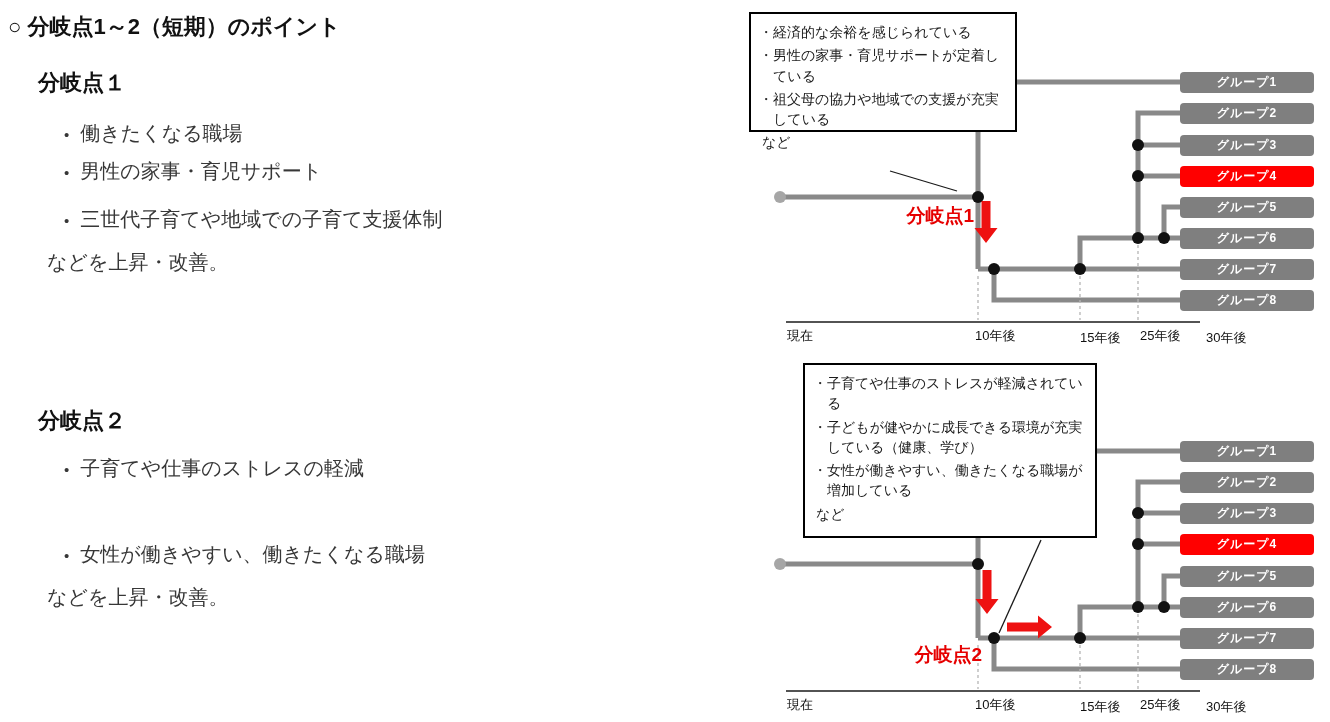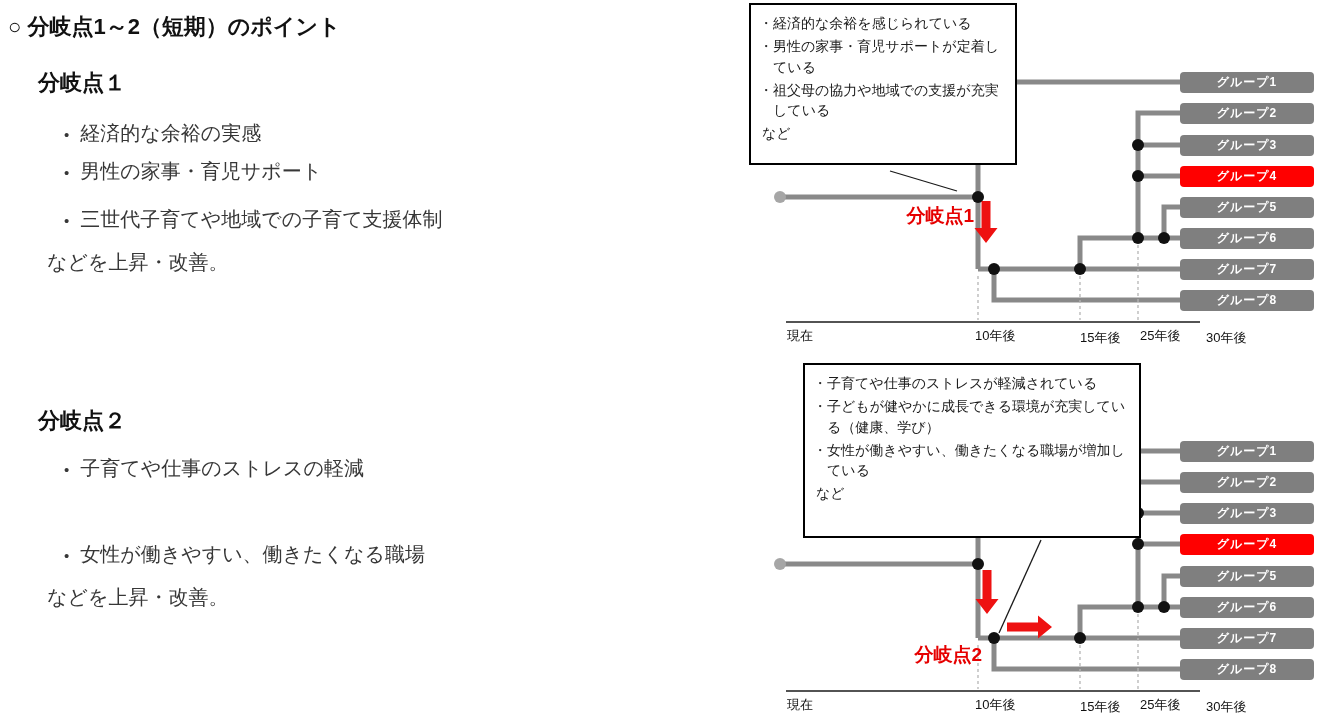--- a/index.html
+++ b/index.html
@@ -40,21 +40,21 @@
 </style>
 </head>
 <body>
 
 <div class="page" style="--gray-box: #7f7f7f; --hl-red: #ff0000; --label-red: #e60000; --line-gray: #898989;">
 
   <div class="title">○ 分岐点1～2（短期）のポイント</div>
 
   <div class="heading" style="top:68px">分岐点１</div>
   <div class="bullet" style="top:120px">
-      <span>経済的な余裕の実感</span>
+      <span>働きたくなる職場</span>
     </div>
   <div class="bullet" style="top:158px">
       <span>男性の家事・育児サポート</span>
     </div>
   <div class="bullet" style="top:206px">
       <span>三世代子育てや地域での子育て支援体制</span>
     </div>
   <div class="tail" style="top:249px">などを上昇・改善。</div>
 
   <div class="heading" style="top:406px">分岐点２</div>
@@ -122,21 +122,21 @@
       <circle cx="1138" cy="607" r="6"></circle>
       <circle cx="1164" cy="607" r="6"></circle>
       <circle cx="1138" cy="513" r="6"></circle>
       <circle cx="1138" cy="544" r="6"></circle>
     </g>
     <circle cx="780" cy="564" r="6" fill="#a6a6a6"></circle>
     <polygon points="982.5,570 991.5,570 991.5,599 998.5,599 987,614 975.5,599 982.5,599" fill="#ee1111"></polygon>
     <polygon points="1007,622.5 1038,622.5 1038,615.5 1052,627 1038,638.5 1038,631.5 1007,631.5" fill="#ee1111"></polygon>
   </svg>
 
-  <div class="callout" style="left:749px;top:3px;width:268px;height:162px">
+  <div class="callout" style="left:749px;top:12px;width:268px;height:120px">
     <div class="ci">
         <span>経済的な余裕を感じられている</span>
       </div>
     <div class="ci">
         <span>男性の家事・育児サポートが定着している</span>
       </div>
     <div class="ci">
         <span>祖父母の協力や地域での支援が充実している</span>
       </div>
     <div class="cf">など</div>
@@ -152,21 +152,21 @@
   <div class="grp" style="top:289.5px">グループ8</div>
 
   <div class="branch-lbl" style="left:874px;top:203px">分岐点1</div>
 
   <div class="axis-lbl" style="left:775px;top:327px">現在</div>
   <div class="axis-lbl" style="left:963px;top:327px">10年後</div>
   <div class="axis-lbl" style="left:1068px;top:329px">15年後</div>
   <div class="axis-lbl" style="left:1128px;top:327px">25年後</div>
   <div class="axis-lbl" style="left:1194px;top:329px">30年後</div>
 
-  <div class="callout" style="left:803px;top:363px;width:338px;height:175px">
+  <div class="callout" style="left:803px;top:363px;width:294px;height:175px">
     <div class="ci">
         <span>子育てや仕事のストレスが軽減されている</span>
       </div>
     <div class="ci">
         <span>子どもが健やかに成長できる環境が充実している（健康、学び）</span>
       </div>
     <div class="ci">
         <span>女性が働きやすい、働きたくなる職場が増加している</span>
       </div>
     <div class="cf">など</div>

